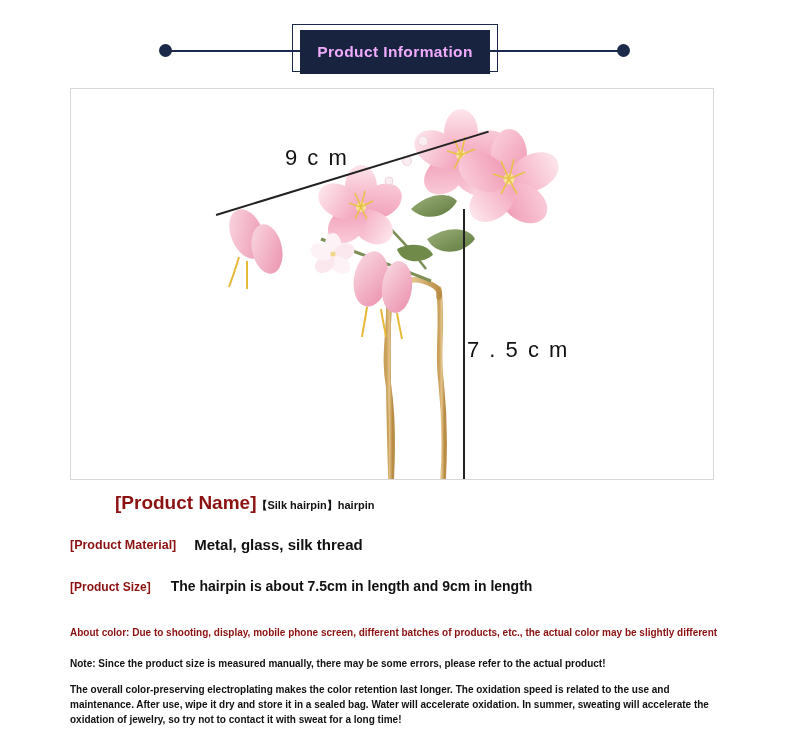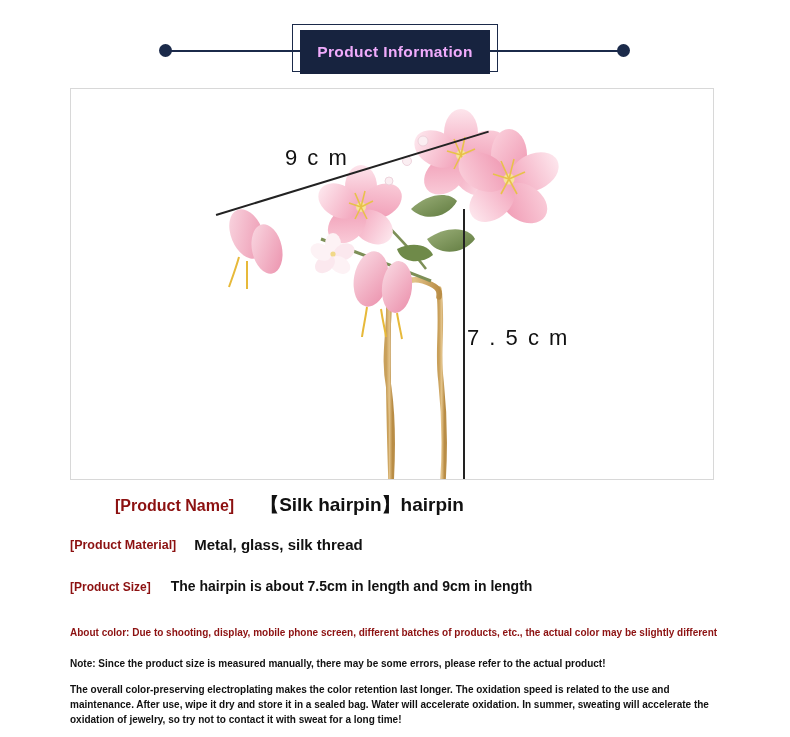--- a/index.html
+++ b/index.html
@@ -85,21 +85,21 @@
     font-size: 22px;
     letter-spacing: 2px;
     color: #111;
     font-family: "Liberation Sans", sans-serif;
   }
   .dim-9 {
     top: 56px;
     left: 214px;
   }
   .dim-75 {
-    top: 236px;
+    top: 248px;
     left: 396px;
     text-align: center;
   }
 
   
   .line-diag {
     position: absolute;
     top: 125px;
     left: 145px;
     width: 285px;
@@ -129,22 +129,22 @@
     color: #8c1111;
     font-weight: bold;
     white-space: nowrap;
   }
   .spec-value {
     color: #111111;
     font-weight: bold;
     white-space: nowrap;
   }
   .spec-name { top: 492px; }
-  .spec-name .spec-label { font-size: 16px; padding-left: 45px; }
-  .spec-name .spec-value { font-size: 19px; margin-left: 26px; font-weight: bold; }
+  .spec-name .spec-label { font-size: 19px; padding-left: 45px; }
+  .spec-name .spec-value { font-size: 11px; font-weight: bold; }
 
   .spec-material { top: 536px; align-items: center; }
   .spec-material .spec-label { font-size: 12.5px; }
   .spec-material .spec-value { font-size: 15px; margin-left: 18px; }
 
   .spec-size { top: 578px; }
   .spec-size .spec-label { font-size: 12px; }
   .spec-size .spec-value { font-size: 14px; margin-left: 20px; }
 
   

